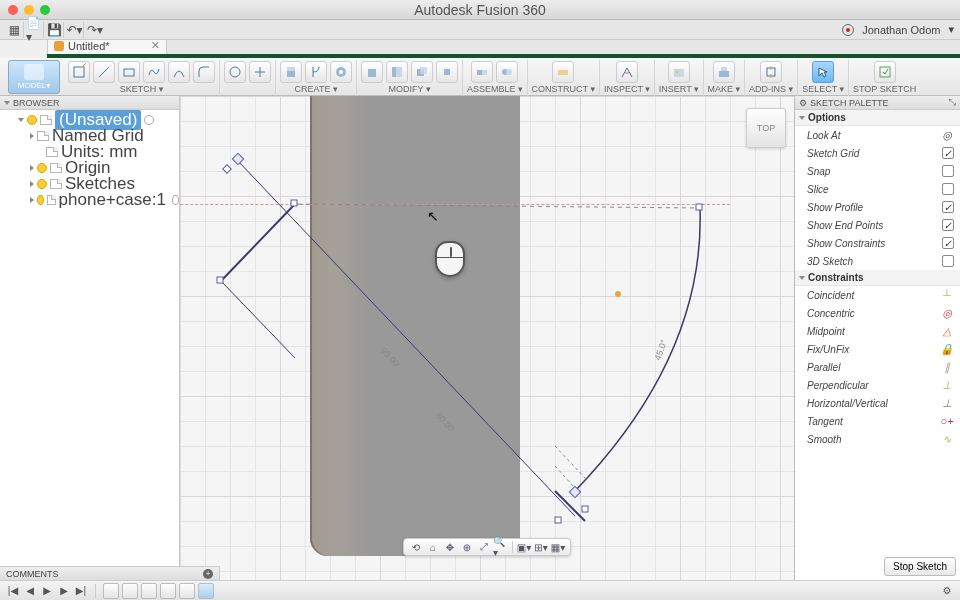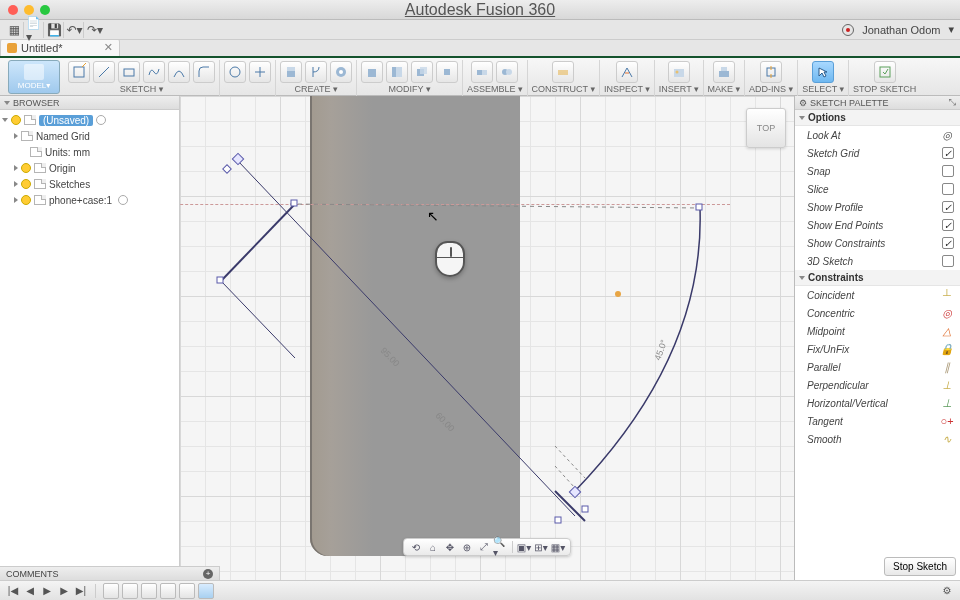--- a/index.html
+++ b/index.html
@@ -1,44 +1,44 @@
 <!DOCTYPE html>
 <html><head>
 <meta charset="utf-8">
 <style>
 * { margin: 0; padding: 0; box-sizing: border-box; font-family: -apple-system, "Helvetica Neue", Arial, sans-serif; }
 body { width: 960px; height: 600px; overflow: hidden; background: #f0f0f0; font-size: 11px; color: #444; }
 .titlebar { height: 20px; background: linear-gradient(#ededed,#d8d8d8); display: flex; align-items: center; position: relative; border-bottom: 1px solid #bbb;}
 .traffic { display: flex; gap: 6px; margin-left: 8px;}
 .tl { width: 10px; height: 10px; border-radius: 50%; }
 .tl.red{background:#ff5f57;} .tl.yellow{background:#febc2e;} .tl.green{background:#28c840;}
-.title { position:absolute; left:50%; transform:translateX(-50%); font-size:16px; color:#555;text-decoration:underline;}
+.title { position:absolute; left:50%; transform:translateX(-50%); font-size:14px; color:#555;}
 .quickbar { height: 20px; background:#e6e6e6; border-bottom:1px solid #ccc; display:flex; align-items:center; padding:0 6px; gap:2px; position:relative;}
 .qbtn { width:18px; height:16px; display:flex; align-items:center; justify-content:center; color:#555; font-size:12px; border-right:1px solid #ccc;}
 .qspacer{flex:1;}
 .user { display:flex; align-items:center; gap:8px; color:#444;text-align:right;}
 .rec { width:12px;height:12px;border:1px solid #666;border-radius:50%; display:flex;align-items:center;justify-content:center;}
 .rec::after{content:"";width:4px;height:4px;background:#c22;border-radius:50%;}
-.tabbar{height:18px;background:#e6e6e6;border-bottom:2px solid #14532d;display:flex;align-items:flex-end;}
+.tabbar{height:18px;background:#e6e6e6;border-bottom:4px solid #14532d;display:flex;align-items:flex-end;margin-left:47px;}
 .doctab{width:120px;height:18px;background:#f7f7f7;border:1px solid #ccc;border-bottom:none;border-radius:4px 4px 0 0;display:flex;align-items:center;padding:0 6px;font-size:11px;gap:4px;}
 .doctab .fic{width:10px;height:10px;background:#e9a23a;border-radius:2px;}
 .doctab .cx{margin-left:auto;color:#888;}
 .ribbon{height:38px;background:linear-gradient(#f7f7f7,#e6e6e6);border-bottom:1px solid #bbb;display:flex;align-items:flex-start;padding-top:2px;}
 .rgroup{display:flex;flex-direction:column;align-items:center;padding:0 4px;border-right:1px solid #d5d5d5;height:36px;}
 .rrow{display:flex;gap:3px;height:24px;align-items:center;}
 .rbtn{width:22px;height:22px;display:flex;align-items:center;justify-content:center;background:linear-gradient(#fff,#e6e6e6);border:1px solid #ccc;border-radius:3px;color:#4a6a9a;}
 .rbtn.sel{background:linear-gradient(#a8d8ff,#6fb8f0);border-color:#5a9fd8;}
 .rlabel{font-size:9px;color:#666;text-align:center;}
 .rmodel{width:52px;display:flex;flex-direction:column;align-items:center;justify-content:center;gap:1px;background:linear-gradient(#cde6fb,#9fc9ed);border:1px solid #8ab;border-radius:3px;height:34px;}
 .rmodel .cube{width:20px;height:16px;background:#fff;opacity:0.5;border-radius:2px;}
 .main{display:flex;height:484px;position:relative;}
 .browser{width:180px;background:#fff;border-right:1px solid #ccc;display:flex;flex-direction:column;}
 .bhead{height:14px;background:linear-gradient(#eee,#ddd);border-bottom:1px solid #ccc;display:flex;align-items:center;padding:0 4px;font-size:9px;color:#555;}
 .bhead .tri{margin-right:3px;}
-.btree{flex:1;padding:2px 0;font-size:10px;overflow:hidden;}
+.btree{flex:1;padding:2px 0;font-size:17px;overflow:hidden;margin-left:16px;}
 .brow{display:flex;align-items:center;height:16px;gap:3px;padding-left:2px;}
 .brow.l1{padding-left:14px;} .brow.l2{padding-left:30px;}
 .tri{width:0;height:0;border-left:4px solid #888;border-top:3px solid transparent;border-bottom:3px solid transparent;}
 .tri.down{border-left:3px solid transparent;border-right:3px solid transparent;border-top:4px solid #888;border-bottom:none;}
 .blb{width:10px;height:10px;border-radius:50%;background:#fc3;border:1px solid #ca0;}
 .fico{width:12px;height:10px;background:#fff;border:1px solid #b5b5b5;position:relative;}
 .fico::after{content:"";position:absolute;right:-1px;top:-1px;width:4px;height:4px;background:#eee;border-left:1px solid #b5b5b5;border-bottom:1px solid #b5b5b5;}
 .node.active{background:#5a9fd8;color:#fff;border-radius:2px;padding:0 4px;}
 .radio{width:10px;height:10px;border:1px solid #aaa;border-radius:50%;}
 .canvas{flex:1;position:relative;background:#f5f5f5;overflow:hidden;}

